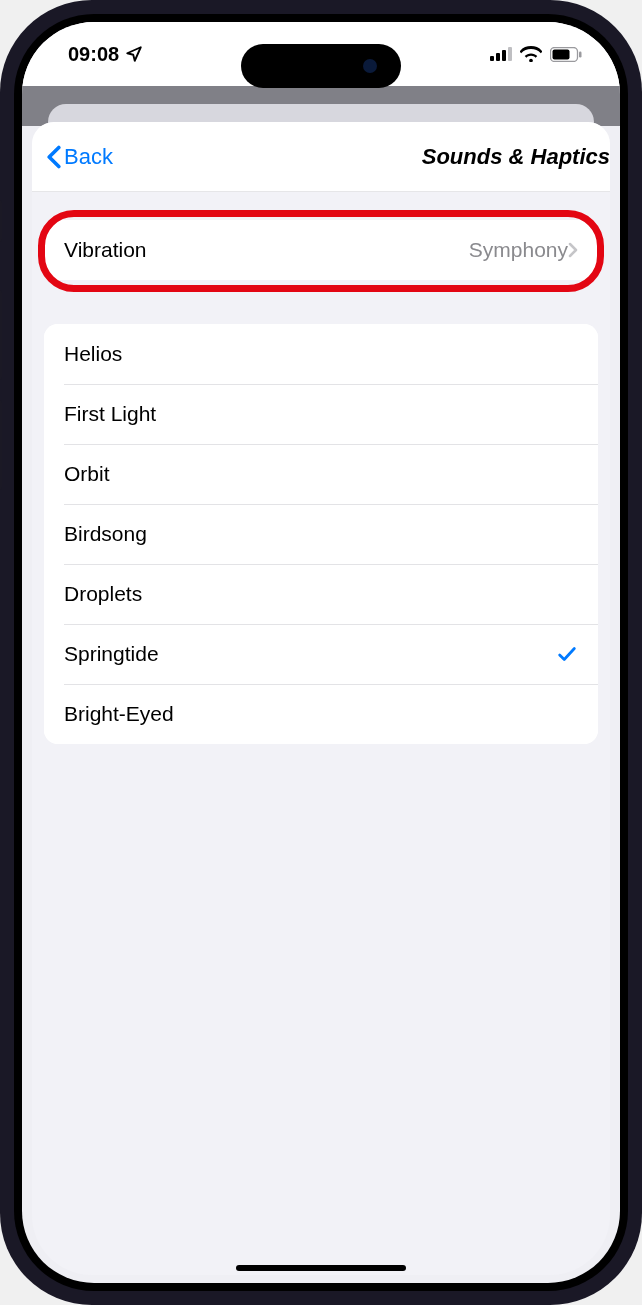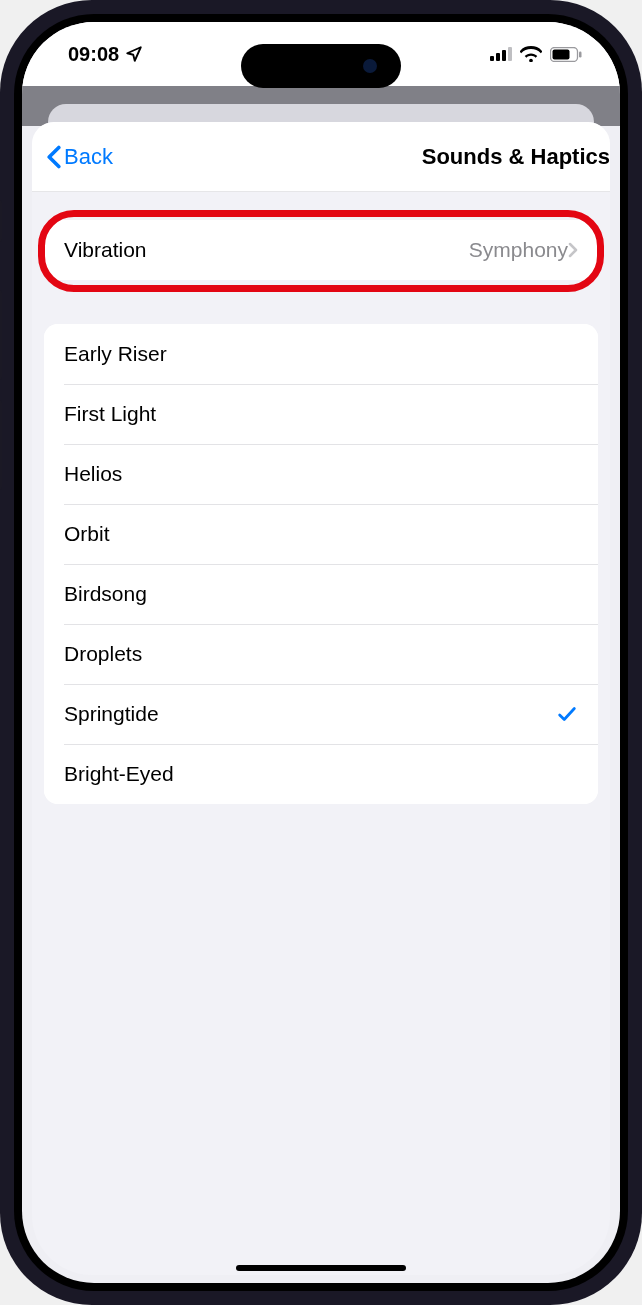--- a/index.html
+++ b/index.html
@@ -134,20 +134,21 @@
     align-items:center;
     gap:2px;
     color:#007aff;
     font-size:22px;
     font-weight:400;
   }
   .nav .title {
     font-size:22px;
     font-weight:700;
     color:#000;
+    font-style:italic;
   }
 
   .content {
     padding: 28px 12px 0 12px;
   }
 
   .group {
     background:#fff;
     border-radius: 14px;
     overflow:hidden;
@@ -269,28 +270,25 @@
                       <polyline points="2,2 8,8 2,14"></polyline>
                     </svg>
                 </span>
               </div>
             </div>
             <div class="callout" style="top:-10px;left:-6px;right:-6px;height:82px;"></div>
           </div>
 
           <div class="group" id="sound-list">
 
-          <div class="cell">
-                <span>Early Riser</span>
+              <div class="cell">
+                <span>Helios</span>
               </div>
               <div class="cell">
                 <span>First Light</span>
-              </div>
-              <div class="cell">
-                <span>Helios</span>
               </div>
               <div class="cell">
                 <span>Orbit</span>
               </div>
               <div class="cell">
                 <span>Birdsong</span>
               </div>
               <div class="cell">
                 <span>Droplets</span>
               </div>

